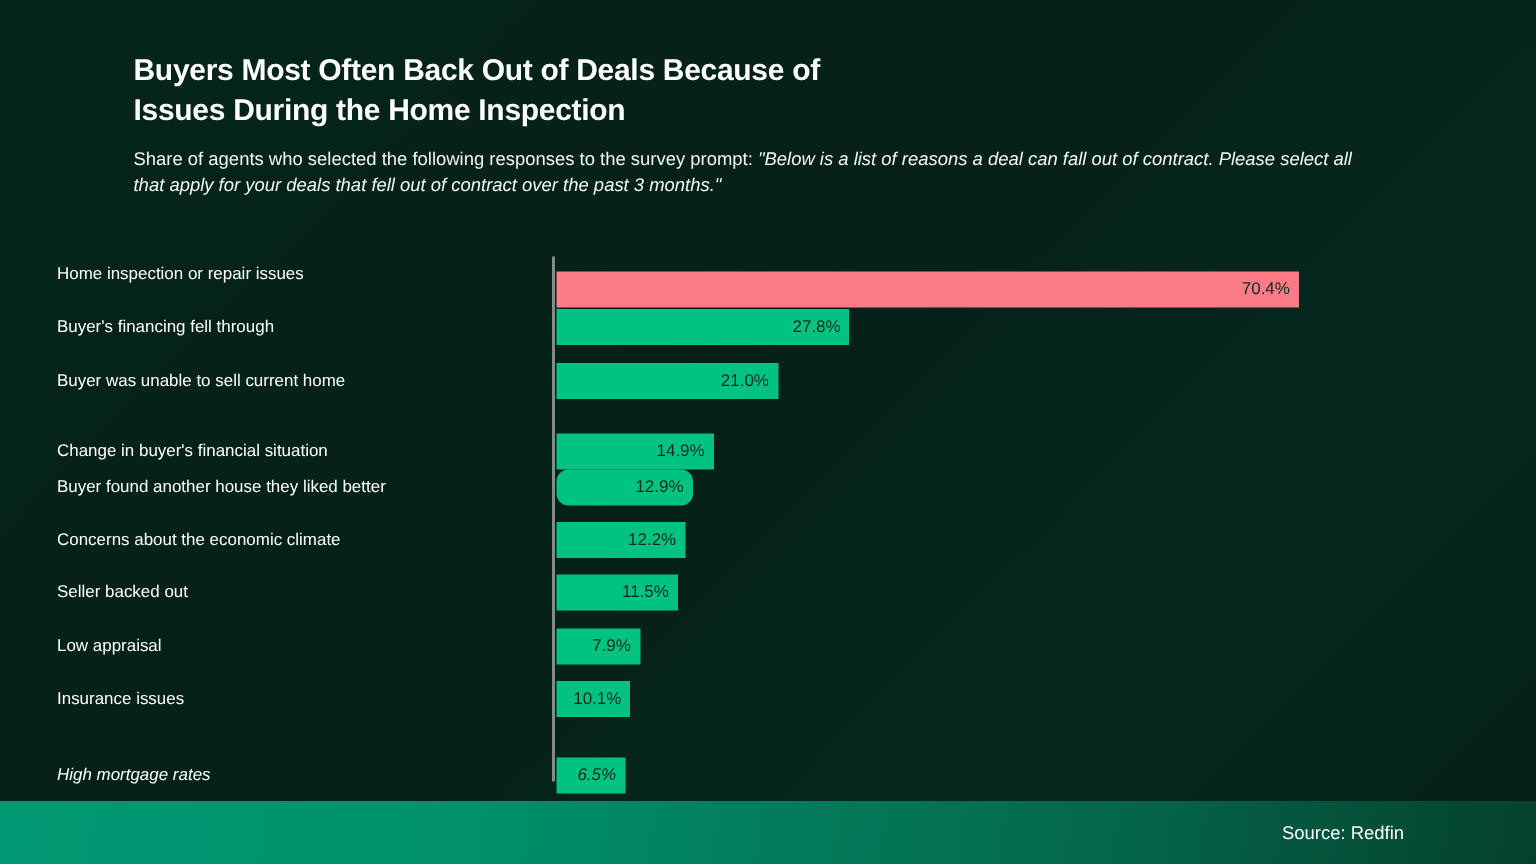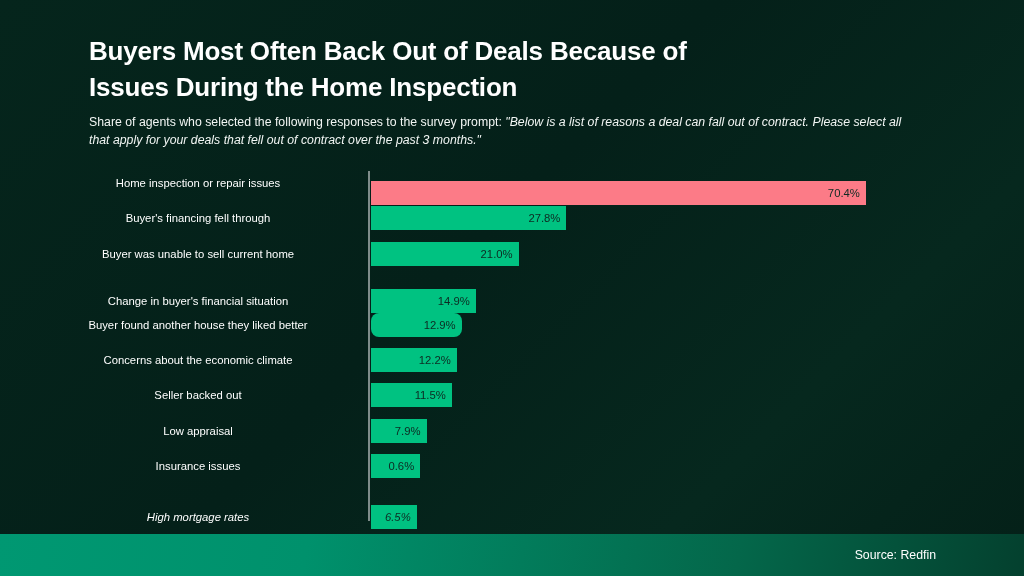--- a/index.html
+++ b/index.html
@@ -25,21 +25,21 @@
 
   
   #header {
     position: absolute;
     left: 89px;
     top: 34px;
     width: 860px;
   }
   #chart-title {
     color: #ffffff;
-    font-size: 26px;
+    font-size: 20px;
     font-weight: bold;
     line-height: 1.37;
     letter-spacing: -0.2px;
     margin: 0;
     white-space: pre-line;
   }
   #chart-subtitle {
     margin: 9px 0 0 0;
     color: #f2f6f4;
     font-size: 12.3px;
@@ -64,21 +64,21 @@
     width: 1024px;
     height: 24px;
   }
   .cat-label {
     position: absolute;
     right: 666px;           
     width: 320px;
     top: 0;
     height: 24px;
     line-height: 24px;
-    text-align: center;
+    text-align: left;
     color: #ffffff;
     font-size: 11.3px;
     white-space: nowrap;
   }
   .bar {
     position: absolute;
     left: 371px;
     top: 0;
     height: 24px;
     background: #00c281;
@@ -190,21 +190,21 @@
       </div>
       <div class="row" style="top: 247.8px;">
         <div class="cat-label">Low appraisal</div>
         <div class="bar" style="width: 55.537px;">
           <span class="bar-value">7.9%</span>
         </div>
       </div>
       <div class="row" style="top: 283.2px;">
         <div class="cat-label">Insurance issues</div>
         <div class="bar" style="width: 49.21px;">
-          <span class="bar-value">0.6%</span>
+          <span class="bar-value">10.1%</span>
         </div>
       </div>
       <div class="row" style="top: 334px; font-style: italic;">
         <div class="cat-label">High mortgage rates</div>
         <div class="bar" style="width: 45.695px;">
           <span class="bar-value">6.5%</span>
         </div>
       </div>
     </div>
 

